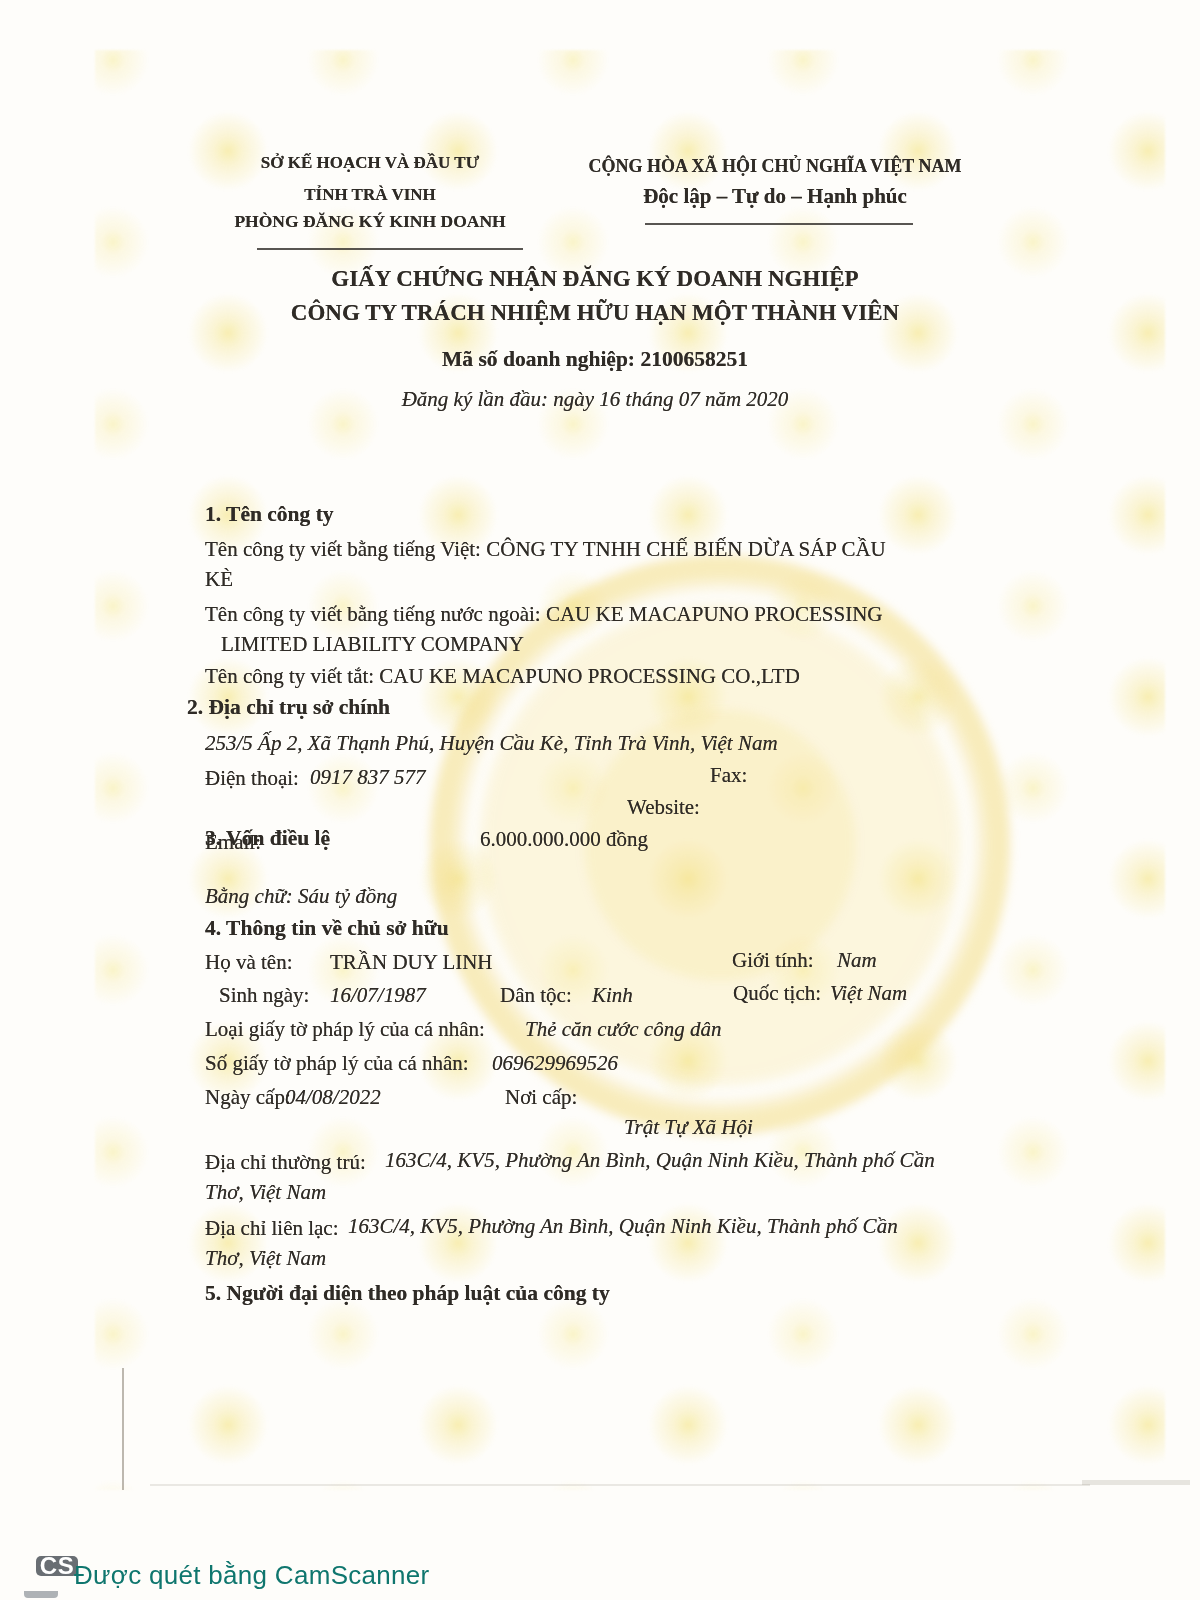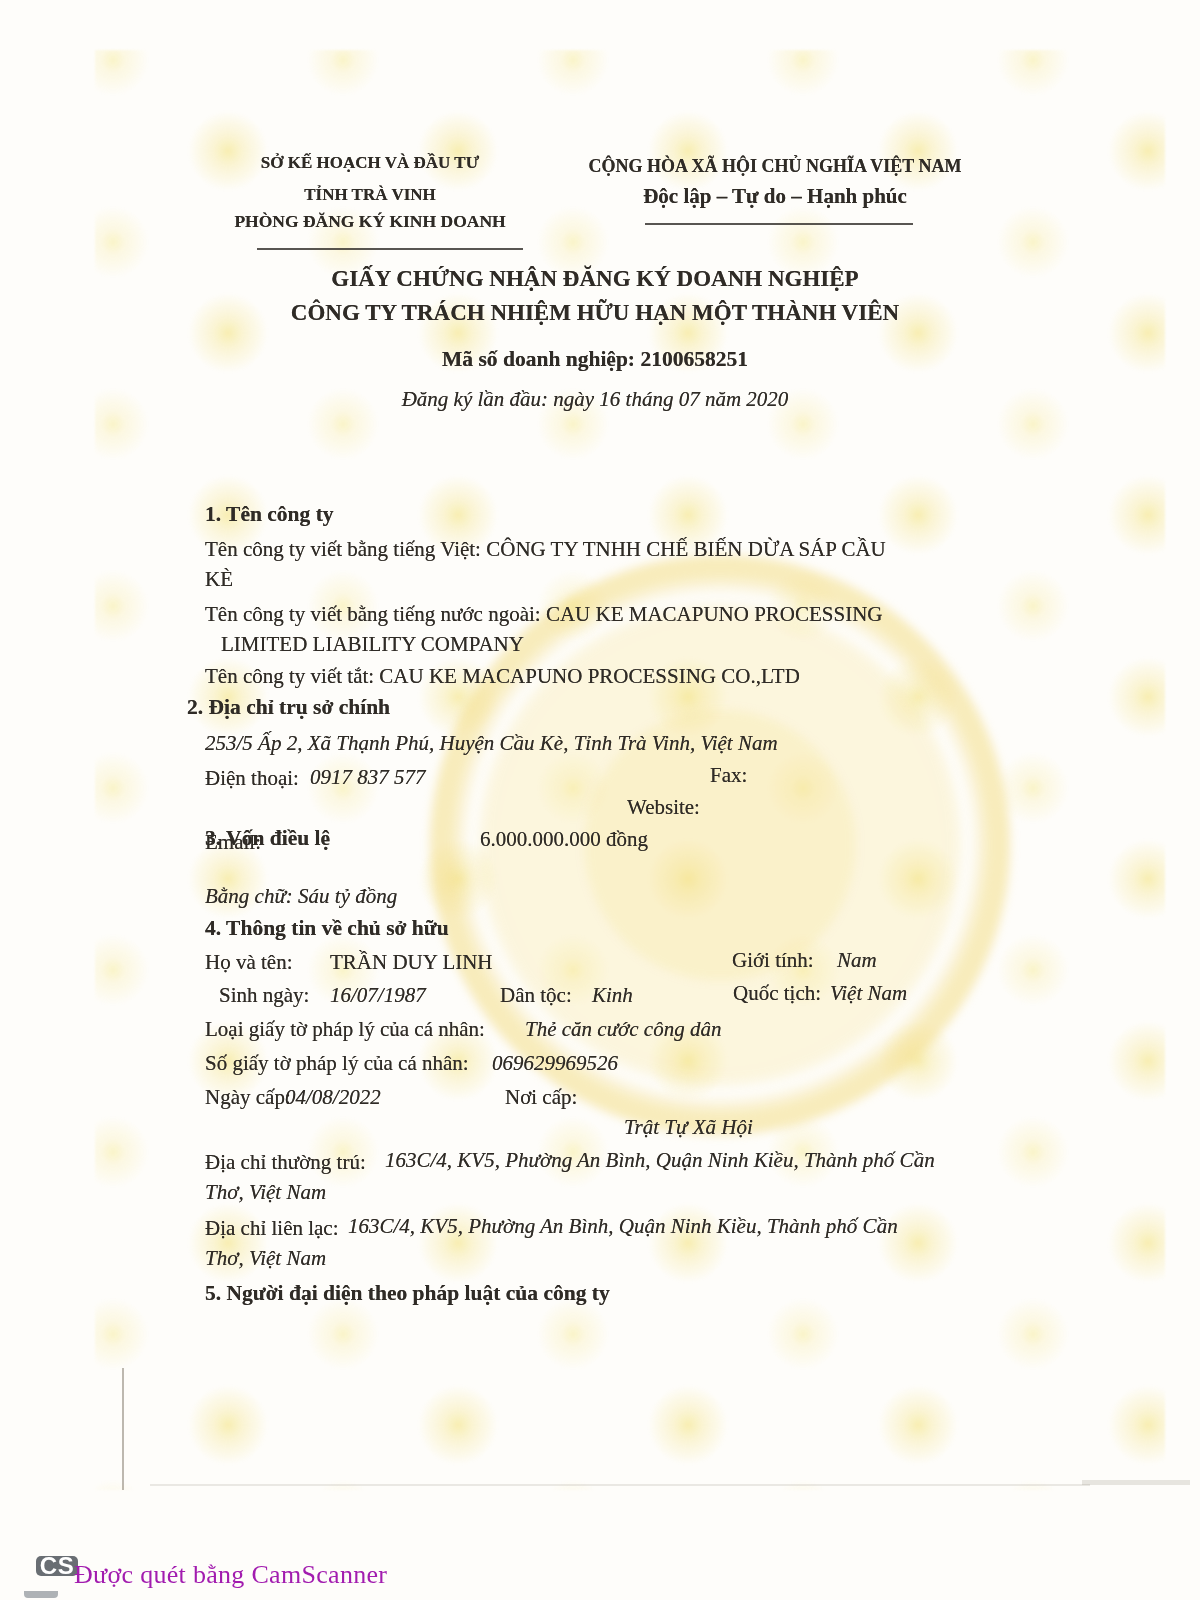--- a/index.html
+++ b/index.html
@@ -36,21 +36,21 @@
   .rule{position:absolute;height:2px;background:#3b3733;opacity:.85;}
   .artifact{position:absolute;background:rgba(110,100,85,.45);}
   .cs-badge{
     position:absolute;left:20px;top:1556px;width:42px;height:20px;border-radius:5px;
     background:#696e73;color:#ffffff;display:flex;align-items:center;justify-content:center;
     font-family:"Liberation Sans","DejaVu Sans",sans-serif;font-weight:bold;font-size:24px;letter-spacing:.5px;margin-left:16px;
   }
   .cs-tab{position:absolute;left:24px;top:1591px;width:34px;height:7px;background:#aeb2b5;border-radius:0 0 4px 4px;}
   .footer-text{
     position:absolute;left:74px;top:1560px;white-space:nowrap;
-    font-family:Liberation Serif, serif;font-size:26px;color:#a21caf;letter-spacing:.3px;
+    font-family:Liberation Sans, sans-serif;font-size:26px;color:#0f766e;letter-spacing:.3px;
   }
 </style>
 </head>
 <body>
 
 <div class="scan">
   <div class="wm-lattice"></div>
   <div class="wm-emblem"></div>
 
   <div class="t b c" style="left:195px;top:153px;width:350px;font-size:17px">SỞ KẾ HOẠCH VÀ ĐẦU TƯ</div>

